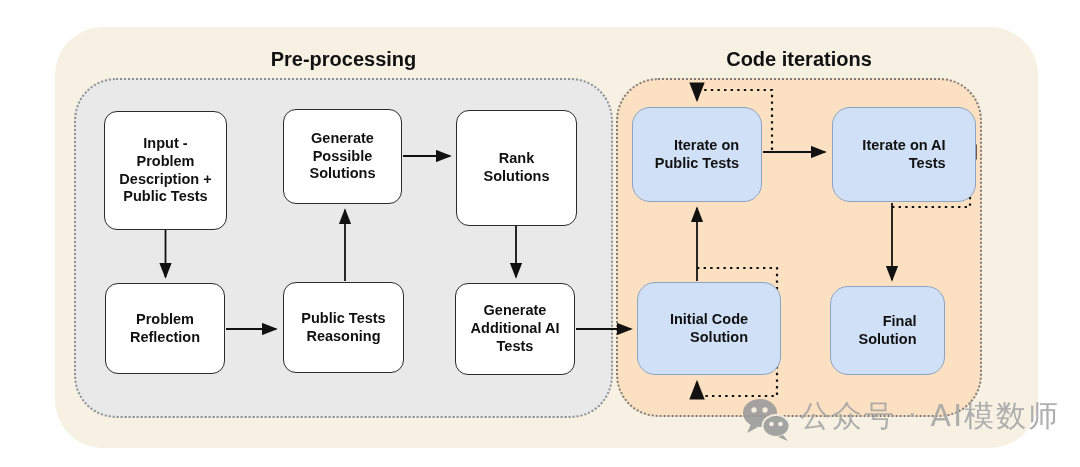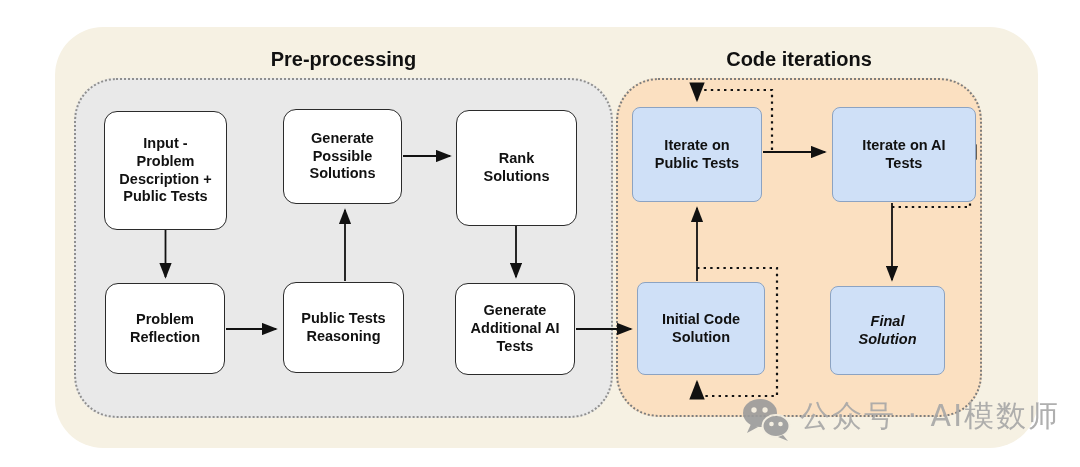--- a/index.html
+++ b/index.html
@@ -57,32 +57,33 @@
     white-space: pre-line;
   }
   .node-white {
     background: #ffffff;
     border: 1.6px solid #2b2b2b;
     border-radius: 13px;
   }
   .node-blue {
     background: #cfe0f7;
     border: 1.6px solid #8ca3c2;
-    border-radius: 8px;
+    border-radius: 18px;
+    text-align: right;
   }
   .n-input              { left: 104px; top: 111px; width: 123px; height: 119px; }
   .n-generate-possible  { left: 283px; top: 109px; width: 119px; height: 95px; }
   .n-rank-solutions     { left: 456px; top: 110px; width: 121px; height: 116px; }
   .n-problem-reflection { left: 105px; top: 283px; width: 120px; height: 91px; }
   .n-public-tests       { left: 283px; top: 282px; width: 121px; height: 91px; }
   .n-generate-additional{ left: 455px; top: 283px; width: 120px; height: 92px; }
   .n-iterate-public     { left: 632px; top: 107px; width: 130px; height: 95px; }
   .n-iterate-ai         { left: 832px; top: 107px; width: 144px; height: 95px; }
-  .n-initial-code       { left: 637px; top: 282px; width: 128px; height: 93px; }
-  .n-final-solution     { left: 830px; top: 286px; width: 115px; height: 89px; font-style: italic; }
+  .n-initial-code       { left: 637px; top: 282px; width: 144px; height: 93px; }
+  .n-final-solution     { left: 830px; top: 286px; width: 115px; height: 89px; }
   .arrows-overlay {
     position: absolute;
     left: 0; top: 0;
     width: 1080px; height: 467px;
     pointer-events: none;
   }
   .watermark {
     position: absolute;
     left: 740px; top: 396px;
     display: flex;

